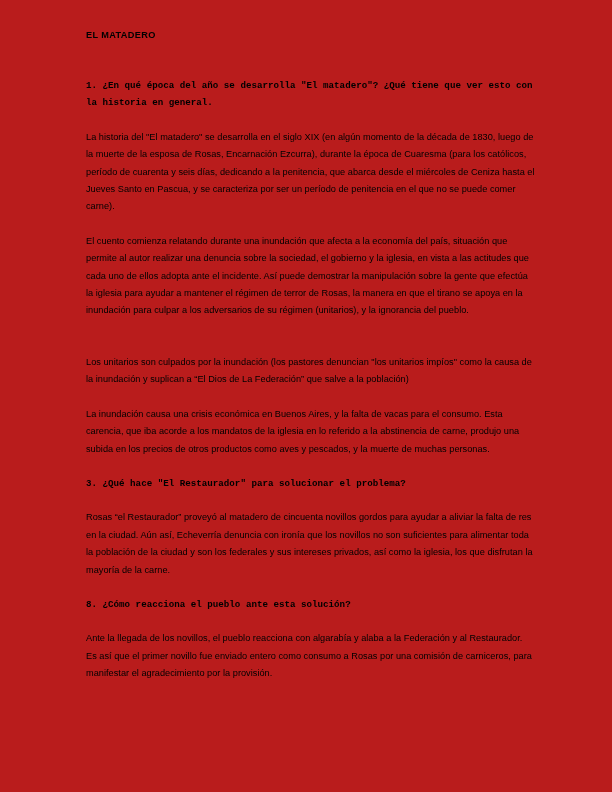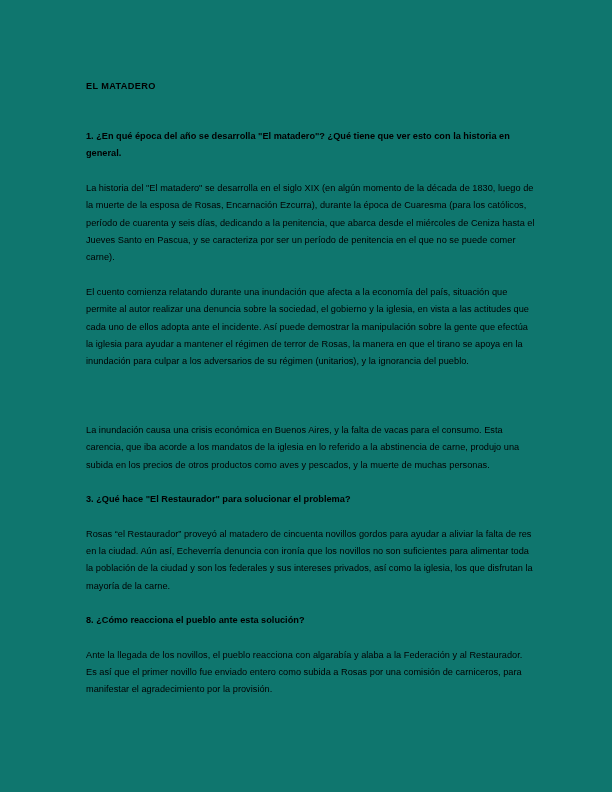--- a/index.html
+++ b/index.html
@@ -11,38 +11,39 @@
     width: 612px;
     height: 792px;
     font-family: "Liberation Sans", sans-serif;
     color: #000000;
     -webkit-font-smoothing: none;
   }
   .page {
     position: relative;
     width: 612px;
     height: 792px;
-    background: #0f766e;
+    background: #b91c1c;
     box-sizing: border-box;
-    padding: 80px 77px 0 86px;
+    padding: 29px 77px 0 86px;
     overflow: hidden;
   }
   .doc-title {
     font-size: 9.2px;
     font-weight: bold;
     letter-spacing: 0.35px;
     line-height: 12px;
     margin: 0 0 0 0;
   }
   .question {
     font-size: 9.2px;
     font-weight: bold;
     line-height: 17.4px;
     margin: 0;
     text-align: left;
+    font-family: Liberation Mono, monospace;
   }
   .para {
     font-size: 9.2px;
     font-weight: normal;
     line-height: 17.4px;
     margin: 0;
     text-align: left;
     letter-spacing: 0.02px;
   }
   .gap-title { height: 36px; }
@@ -66,34 +67,35 @@
 
   <div class="gap-p"></div>
 
   <div class="para">El cuento comienza relatando durante una inundación que afecta a la economía del país, situación que permite al autor realizar una denuncia sobre la sociedad, el gobierno y la iglesia, en vista a las actitudes que cada uno de ellos adopta ante el incidente. Así puede demostrar la manipulación sobre la gente que efectúa la iglesia para ayudar a mantener el régimen de terror de Rosas, la manera en que el tirano se apoya en la inundación para culpar a los adversarios de su régimen (unitarios), y la ignorancia del pueblo.</div>
 
   <div class="gap-p"></div>
 
 
   <div class="gap-q"></div>
 
+  <div class="para">Los unitarios son culpados por la inundación (los pastores denuncian "los unitarios impíos" como la causa de la inundación y suplican a “El Dios de La Federación” que salve a la población)</div>
 
   <div class="gap-p"></div>
 
   <div class="para">La inundación causa una crisis económica en Buenos Aires, y la falta de vacas para el consumo. Esta carencia, que iba acorde a los mandatos de la iglesia en lo referido a la abstinencia de carne, produjo una subida en los precios de otros productos como aves y pescados, y la muerte de muchas personas.</div>
 
   <div class="gap-p"></div>
 
   <div class="question">3. ¿Qué hace "El Restaurador" para solucionar el problema?</div>
 
   <div class="gap-q"></div>
 
   <div class="para">Rosas “el Restaurador” proveyó al matadero de cincuenta novillos gordos para ayudar a aliviar la falta de res en la ciudad. Aún así, Echeverría denuncia con ironía que los novillos no son suficientes para alimentar toda la población de la ciudad y son los federales y sus intereses privados, así como la iglesia, los que disfrutan la mayoría de la carne.</div>
 
   <div class="gap-p"></div>
 
   <div class="question">8. ¿Cómo reacciona el pueblo ante esta solución?</div>
 
   <div class="gap-q"></div>
 
-  <div class="para">Ante la llegada de los novillos, el pueblo reacciona con algarabía y alaba a la Federación y al Restaurador. Es así que el primer novillo fue enviado entero como subida a Rosas por una comisión de carniceros, para manifestar el agradecimiento por la provisión.</div>
+  <div class="para">Ante la llegada de los novillos, el pueblo reacciona con algarabía y alaba a la Federación y al Restaurador. Es así que el primer novillo fue enviado entero como consumo a Rosas por una comisión de carniceros, para manifestar el agradecimiento por la provisión.</div>
 
 </div>
 
 </body></html>

